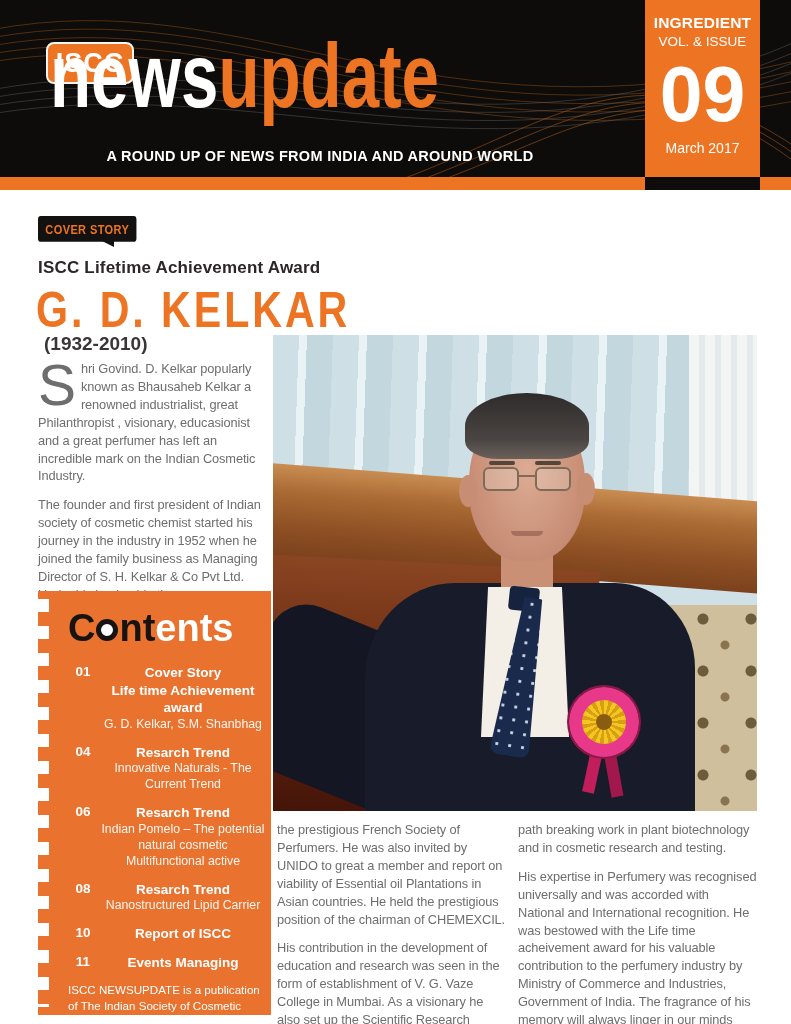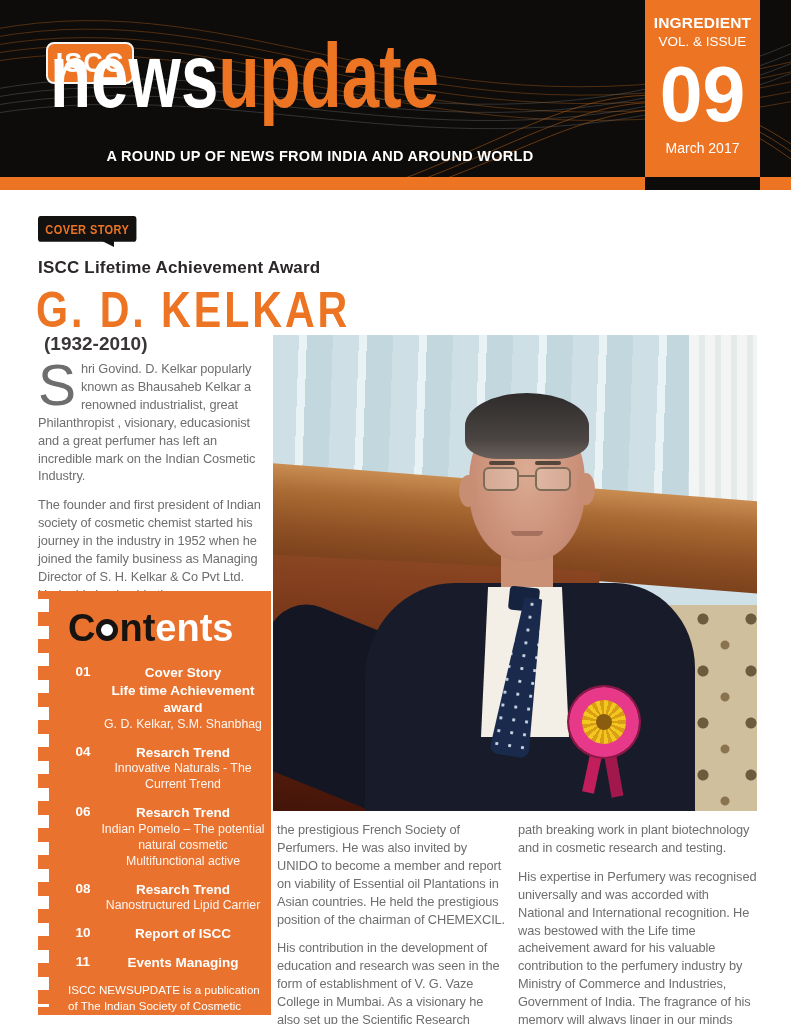--- a/index.html
+++ b/index.html
@@ -319,21 +319,21 @@
     <div class="ph-rosette">
       <div class="ph-ribbon1"></div>
       <div class="ph-ribbon2"></div>
       <div class="ph-ros-outer"></div>
       <div class="ph-ros-inner"></div>
       <div class="ph-ros-core"></div>
     </div>
   </div>
 
   <div class="col-mid bodytxt">
-    <p>the prestigious French Society of Perfumers. He was also invited by UNIDO to become a member and report on viability of Essential oil Plantations in Asian countries. He held the prestigious position of the chairman of CHEMEXCIL.</p>
+    <p>the prestigious French Society of Perfumers. He was also invited by UNIDO to great a member and report on viability of Essential oil Plantations in Asian countries. He held the prestigious position of the chairman of CHEMEXCIL.</p>
     <p>His contribution in the development of education and research was seen in the form of establishment of V. G. Vaze College in Mumbai. As a visionary he also set up the Scientific Research Centre which has made a</p>
   </div>
   <div class="col-right bodytxt">
     <p>path breaking work in plant biotechnology and in cosmetic research and testing.</p>
     <p>His expertise in Perfumery was recognised universally and was accorded with National and International recognition. He was bestowed with the Life time acheivement award for his valuable contribution to the perfumery industry by Ministry of Commerce and Industries, Government of India. The fragrance of his memory will always linger in our minds</p>
   </div>
 
 </div>
 
 </body></html>

